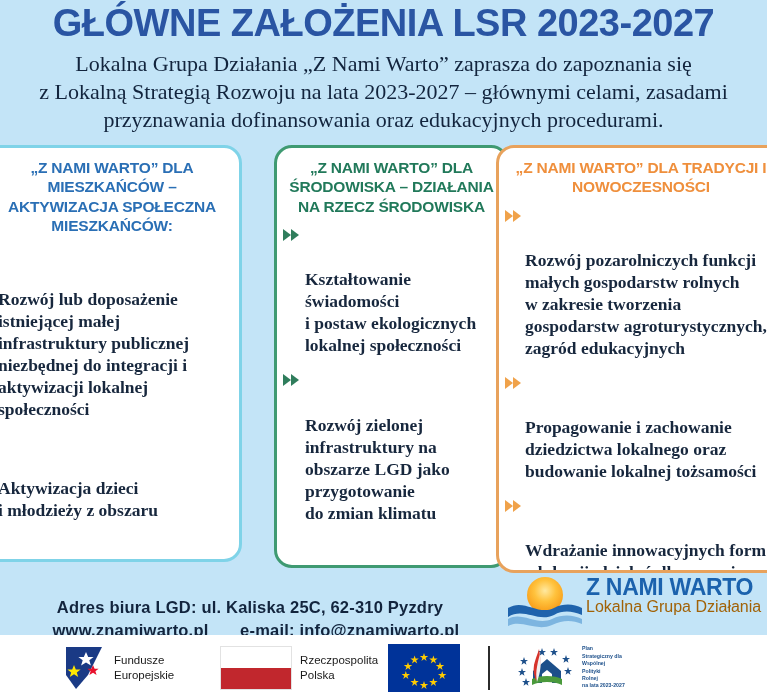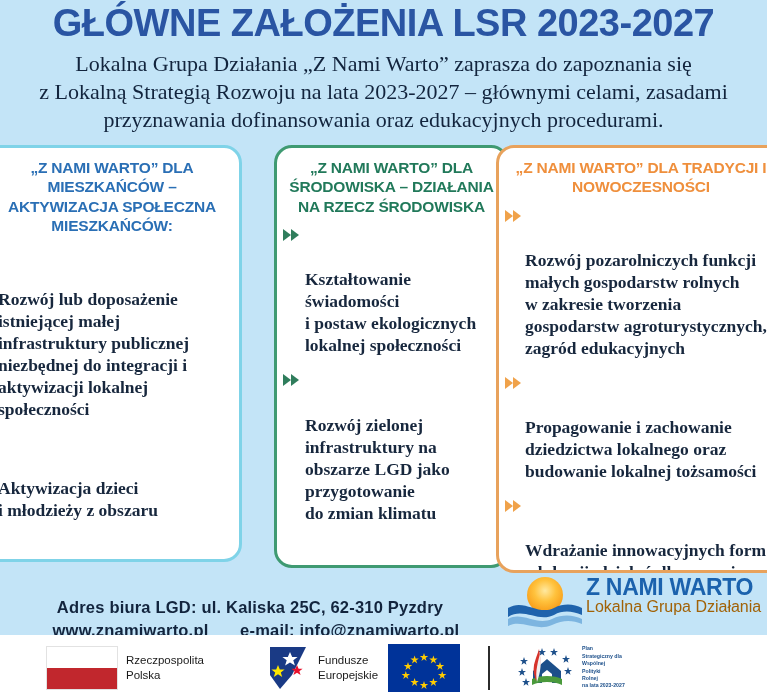--- a/index.html
+++ b/index.html
@@ -356,38 +356,38 @@
     <path d="M0 47 C14 39, 28 54, 44 47 C55 42, 65 43, 74 47 L74 52 C64 48, 55 48, 44 53 C28 60, 14 47, 0 54 Z" fill="#7db5e0"></path>
   </svg>
   <div class="lgd-text">
     <div class="lgd-name">Z NAMI WARTO</div>
     <div class="lgd-sub">Lokalna Grupa Działania</div>
   </div>
 </div>
 
 <div class="eu-bar">
 
-  <div class="eu-item">
-    <div class="pl-flag">
-      <div class="w"></div>
-      <div class="r"></div>
-    </div>
-    <div class="eu-label pl-label">Rzeczpospolita
-Polska</div>
-  </div>
-
   <div class="eu-item fe-logo">
     <svg width="44" height="46" viewBox="0 0 44 46">
       <path d="M4 2 L40 2 L26 30 L14 44 L4 30 Z" fill="#1a3a85"></path>
       <polygon points="24,7 26.2,12 31.6,12 27.3,15.3 28.9,20.5 24,17.4 19.1,20.5 20.7,15.3 16.4,12 21.8,12" fill="#ffffff"></polygon>
       <polygon points="12,20 13.8,24.6 18.6,24.6 14.8,27.5 16.2,32 12,29.2 7.8,32 9.2,27.5 5.4,24.6 10.2,24.6" fill="#ffe800"></polygon>
       <polygon points="31,20 32.6,23.8 36.6,23.8 33.4,26.2 34.6,30 31,27.7 27.4,30 28.6,26.2 25.4,23.8 29.4,23.8" fill="#e8112d"></polygon>
     </svg>
     <div class="eu-label fe-label">Fundusze
 Europejskie</div>
+  </div>
+
+  <div class="eu-item">
+    <div class="pl-flag">
+      <div class="w"></div>
+      <div class="r"></div>
+    </div>
+    <div class="eu-label pl-label">Rzeczpospolita
+Polska</div>
   </div>
 
   <div class="eu-item">
     <svg class="eu-flag" width="72" height="48" viewBox="0 0 72 48">
       <rect width="72" height="48" fill="#003399"></rect>
       <g fill="#FFCC00">
         <polygon points="36,9 37,12 40.2,12 37.6,13.9 38.6,17 36,15.1 33.4,17 34.4,13.9 31.8,12 35,12"></polygon>
         <polygon points="45.4,11.5 46.4,14.5 49.6,14.5 47,16.4 48,19.5 45.4,17.6 42.8,19.5 43.8,16.4 41.2,14.5 44.4,14.5"></polygon>
         <polygon points="52,18 53,21 56.2,21 53.6,22.9 54.6,26 52,24.1 49.4,26 50.4,22.9 47.8,21 51,21"></polygon>
         <polygon points="54.2,27 55.2,30 58.4,30 55.8,31.9 56.8,35 54.2,33.1 51.6,35 52.6,31.9 50,30 53.2,30"></polygon>

